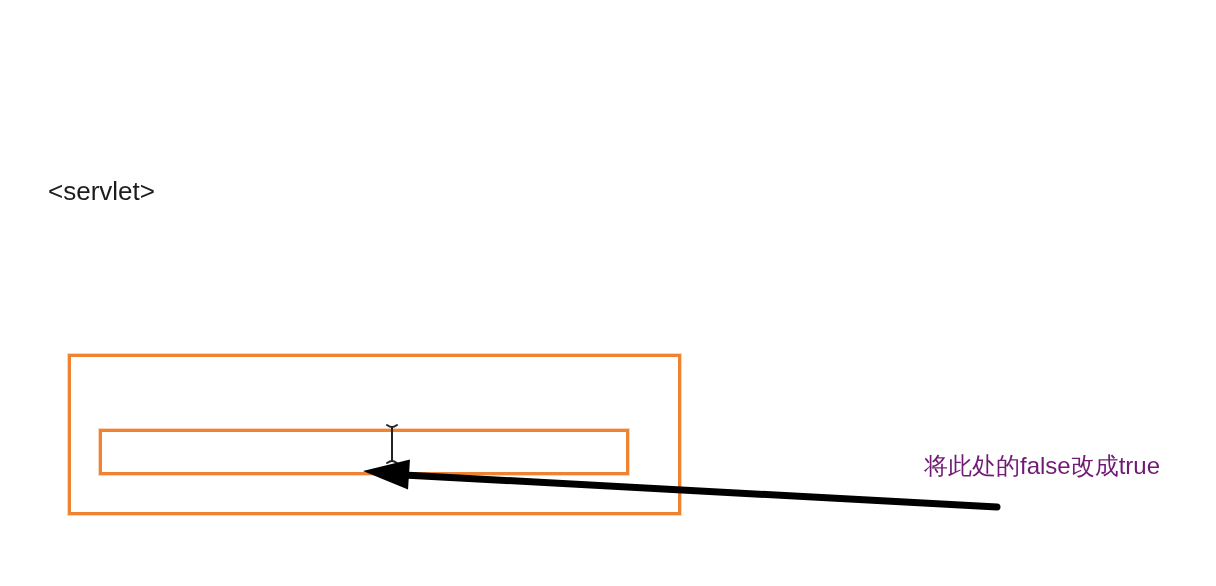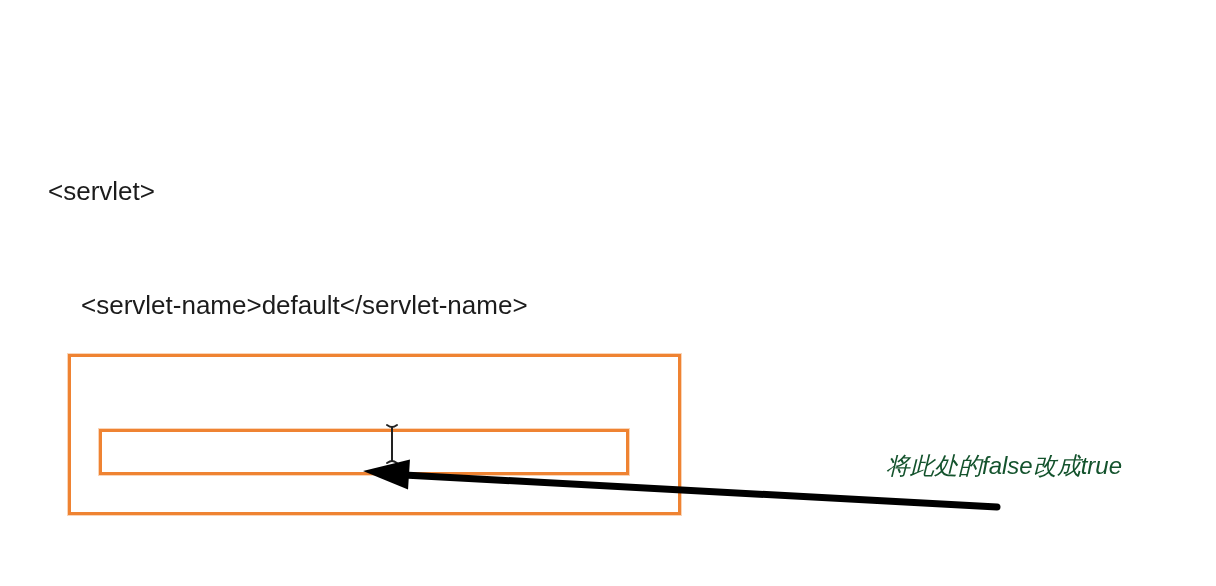--- a/index.html
+++ b/index.html
@@ -55,37 +55,35 @@
     position: absolute;
     left: 0; top: 0;
     width: 1216px;
     height: 586px;
     pointer-events: none;
   }
 
   
   .note {
     position: absolute;
-    left: 886px;
+    left: 924px;
     top: 452px;
     font-size: 24px;
     line-height: 28px;
-    color: #14532d;
+    color: #701a75;
     white-space: nowrap;
-    font-style: italic;
   }
 </style>
 </head>
 <body>
 
 <div class="stage">
 
   <div class="code-block">
     <div class="code-line ind-0">&lt;servlet&gt;</div>
-    <div class="code-line ind-1">&lt;servlet-name&gt;default&lt;/servlet-name&gt;</div>
     
     
     
     
     
     
     
     
     
   </div>

